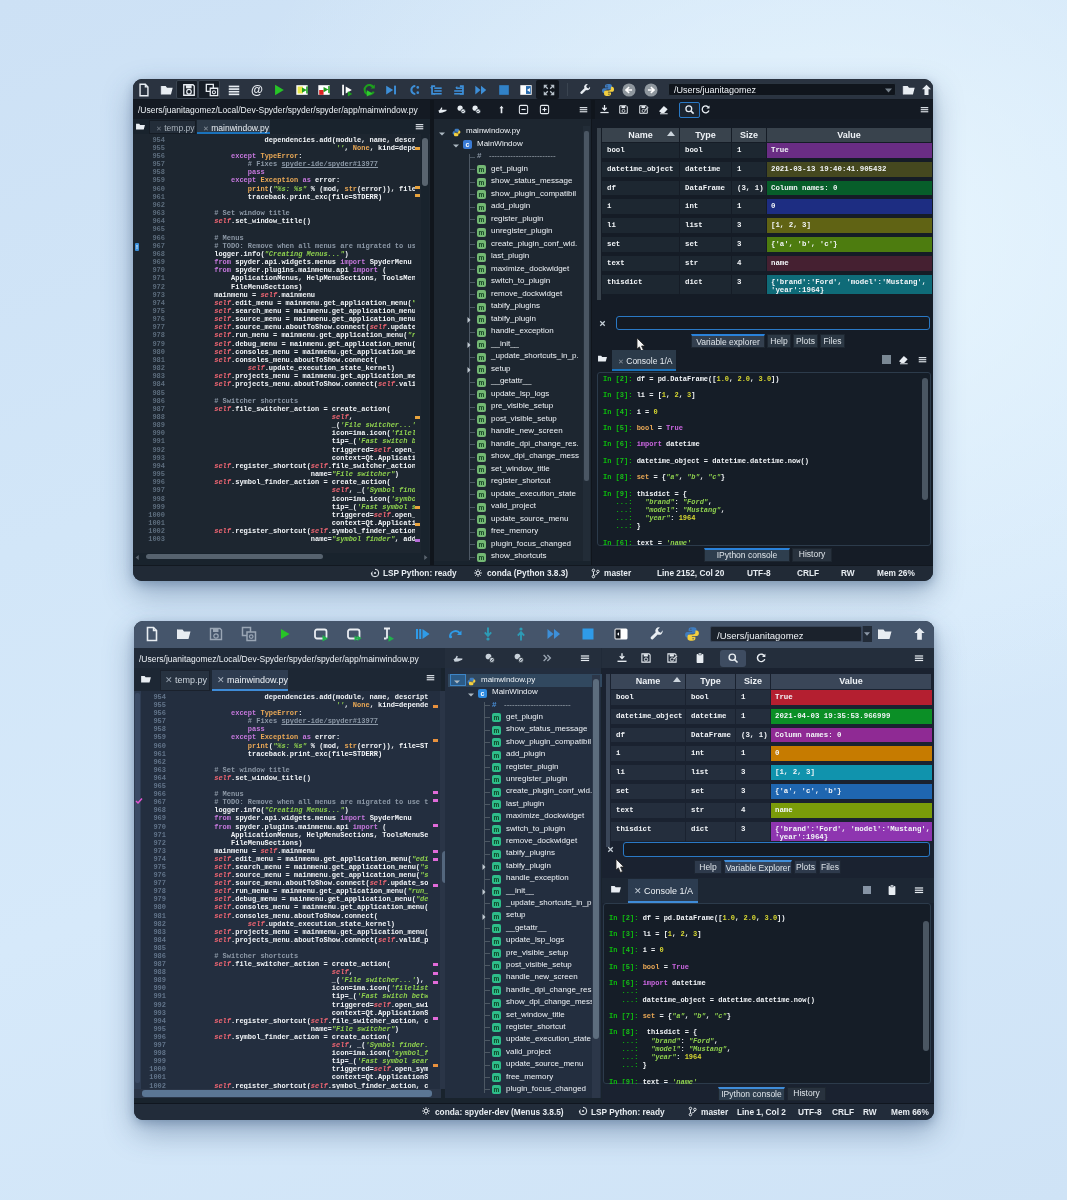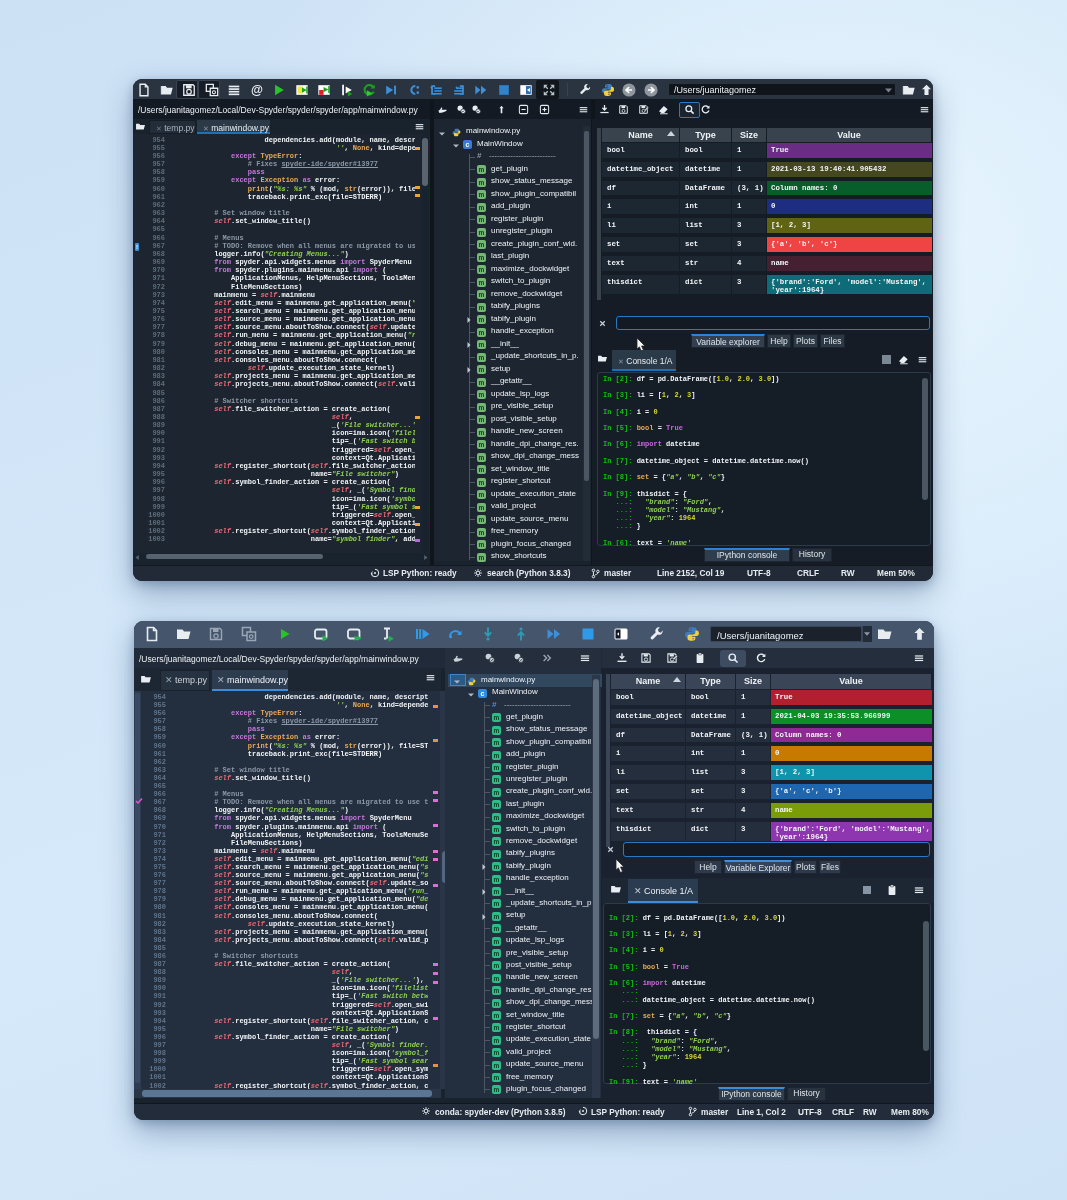--- a/index.html
+++ b/index.html
@@ -628,21 +628,21 @@
     </div>
     <div class="abs" style="left:469px;top:158.0px;width:77px;height:14.8px;background:#1d2731;">
       <div class="cellmono" style="padding:3px 0 0 5px;">set</div>
     </div>
     <div class="abs" style="left:547px;top:158.0px;width:51px;height:14.8px;background:#1d2731;">
       <div class="cellmono" style="padding:3px 0 0 5px;">set</div>
     </div>
     <div class="abs" style="left:599px;top:158.0px;width:34px;height:14.8px;background:#1d2731;">
       <div class="cellmono" style="padding:3px 0 0 5px;">3</div>
     </div>
-    <div class="abs" style="left:634px;top:158.0px;width:165px;height:14.8px;background:#ef4444;">
+    <div class="abs" style="left:634px;top:158.0px;width:165px;height:14.8px;background:#4d7c0f;">
       <div class="cellmono" style="padding:3px 0 0 4px;line-height:8.5px;">{'a', 'b', 'c'}</div>
     </div>
     <div class="abs" style="left:469px;top:176.8px;width:77px;height:14.8px;background:#1d2731;">
       <div class="cellmono" style="padding:3px 0 0 5px;">text</div>
     </div>
     <div class="abs" style="left:547px;top:176.8px;width:51px;height:14.8px;background:#1d2731;">
       <div class="cellmono" style="padding:3px 0 0 5px;">str</div>
     </div>
     <div class="abs" style="left:599px;top:176.8px;width:34px;height:14.8px;background:#1d2731;">
       <div class="cellmono" style="padding:3px 0 0 5px;">4</div>
@@ -729,33 +729,33 @@
     <svg class="abs" style="left:237px;top:489px" width="10" height="10" viewBox="0 0 16 16">
       <path d="M8 2a6 6 0 1 1-6 6" fill="none" stroke="#e8edf2" stroke-width="1.6"></path>
       <path d="M2 8l2.5-2M2 8l2.5 2" stroke="#e8edf2" stroke-width="1.4" fill="none"></path>
       <circle cx="8" cy="8" r="1.6" fill="#e8edf2"></circle>
     </svg>
     <div class="abs st" style="left:250px;top:489px;">LSP Python: ready</div>
     <svg class="abs" style="left:340px;top:489px" width="10" height="10" viewBox="0 0 16 16">
       <circle cx="8" cy="8" r="3" fill="none" stroke="#e8edf2" stroke-width="1.6"></circle>
       <path d="M8 1.8v2.4M8 11.8v2.4M1.8 8h2.4M11.8 8h2.4M3.6 3.6l1.7 1.7M10.7 10.7l1.7 1.7M12.4 3.6l-1.7 1.7M5.3 10.7l-1.7 1.7" stroke="#e8edf2" stroke-width="1.5"></path>
     </svg>
-    <div class="abs st" style="left:354px;top:489px;">search (Python 3.8.3)</div>
+    <div class="abs st" style="left:354px;top:489px;">conda (Python 3.8.3)</div>
     <svg class="abs" style="left:457px;top:488.5px" width="11" height="11" viewBox="0 0 16 16">
       <circle cx="5" cy="3.5" r="1.8" fill="none" stroke="#e8edf2" stroke-width="1.4"></circle>
       <circle cx="5" cy="12.5" r="1.8" fill="none" stroke="#e8edf2" stroke-width="1.4"></circle>
       <circle cx="11.5" cy="5" r="1.8" fill="none" stroke="#e8edf2" stroke-width="1.4"></circle>
       <path d="M5 5.3v5.4M11.5 6.8c0 2.5-3 2.5-4.5 3.5" fill="none" stroke="#e8edf2" stroke-width="1.4"></path>
     </svg>
     <div class="abs st" style="left:471px;top:489px;">master</div>
-    <div class="abs st" style="left:524px;top:489px;">Line 2152, Col 19</div>
+    <div class="abs st" style="left:524px;top:489px;">Line 2152, Col 20</div>
     <div class="abs st" style="left:614px;top:489px;">UTF-8</div>
     <div class="abs st" style="left:664px;top:489px;">CRLF</div>
     <div class="abs st" style="left:708px;top:489px;">RW</div>
-    <div class="abs st" style="left:744px;top:489px;">Mem 50%</div>
+    <div class="abs st" style="left:744px;top:489px;">Mem 26%</div>
   </div>
 <div class="win" id="w2" style="left:134px;top:621px;height:499px;">
     <div class="abs" style="left:0px;top:0px;width:800px;height:27px;background:#45556b;"></div>
     <svg class="abs" style="left:9.5px;top:5px" width="16" height="16" viewBox="0 0 16 16">
       <path d="M3.5 1.5h6l3 3v10h-9z" fill="none" stroke="#e8edf2" stroke-width="1.6"></path>
       <path d="M9.5 1.5v3h3" fill="none" stroke="#e8edf2" stroke-width="1.4"></path>
     </svg>
     <svg class="abs" style="left:42px;top:5px" width="16" height="16" viewBox="0 0 16 16">
       <path d="M1.5 3.5h5l1.5 2h6.5l-2 7.5h-11z" fill="#e8edf2"></path>
       <path d="M1.5 13v-9.5" stroke="#e8edf2" stroke-width="1"></path>
@@ -1385,31 +1385,31 @@
       <div class="tab" style="position:static;line-height:11px;">IPython console</div>
     </div>
     <div class="abs" style="left:653px;top:466px;width:39px;height:14px;background:#28323e;border:1px solid #1d2630;">
       <div class="tab" style="position:static;line-height:11px;">History</div>
     </div>
     <div class="abs" style="left:0px;top:482px;width:800px;height:17px;background:#222c3a;border-top:1px solid #10161f;"></div>
     <svg class="abs" style="left:287px;top:485px" width="10" height="10" viewBox="0 0 16 16">
       <circle cx="8" cy="8" r="3" fill="none" stroke="#e8edf2" stroke-width="1.6"></circle>
       <path d="M8 1.8v2.4M8 11.8v2.4M1.8 8h2.4M11.8 8h2.4M3.6 3.6l1.7 1.7M10.7 10.7l1.7 1.7M12.4 3.6l-1.7 1.7M5.3 10.7l-1.7 1.7" stroke="#e8edf2" stroke-width="1.5"></path>
     </svg>
-    <div class="abs st" style="left:301px;top:485.5px;">conda: spyder-dev (Python 3.8.5)</div>
+    <div class="abs st" style="left:301px;top:485.5px;">conda: spyder-dev (Menus 3.8.5)</div>
     <svg class="abs" style="left:444px;top:485px" width="10" height="10" viewBox="0 0 16 16">
       <path d="M8 2a6 6 0 1 1-6 6" fill="none" stroke="#e8edf2" stroke-width="1.6"></path>
       <path d="M2 8l2.5-2M2 8l2.5 2" stroke="#e8edf2" stroke-width="1.4" fill="none"></path>
       <circle cx="8" cy="8" r="1.6" fill="#e8edf2"></circle>
     </svg>
     <div class="abs st" style="left:457px;top:485.5px;">LSP Python: ready</div>
     <svg class="abs" style="left:553px;top:485px" width="11" height="11" viewBox="0 0 16 16">
       <circle cx="5" cy="3.5" r="1.8" fill="none" stroke="#e8edf2" stroke-width="1.4"></circle>
       <circle cx="5" cy="12.5" r="1.8" fill="none" stroke="#e8edf2" stroke-width="1.4"></circle>
       <circle cx="11.5" cy="5" r="1.8" fill="none" stroke="#e8edf2" stroke-width="1.4"></circle>
       <path d="M5 5.3v5.4M11.5 6.8c0 2.5-3 2.5-4.5 3.5" fill="none" stroke="#e8edf2" stroke-width="1.4"></path>
     </svg>
     <div class="abs st" style="left:567px;top:485.5px;">master</div>
     <div class="abs st" style="left:603px;top:485.5px;">Line 1, Col 2</div>
     <div class="abs st" style="left:664px;top:485.5px;">UTF-8</div>
     <div class="abs st" style="left:698px;top:485.5px;">CRLF</div>
     <div class="abs st" style="left:729px;top:485.5px;">RW</div>
-    <div class="abs st" style="left:757px;top:485.5px;">Mem 80%</div>
+    <div class="abs st" style="left:757px;top:485.5px;">Mem 66%</div>
   </div>
 </body></html>

